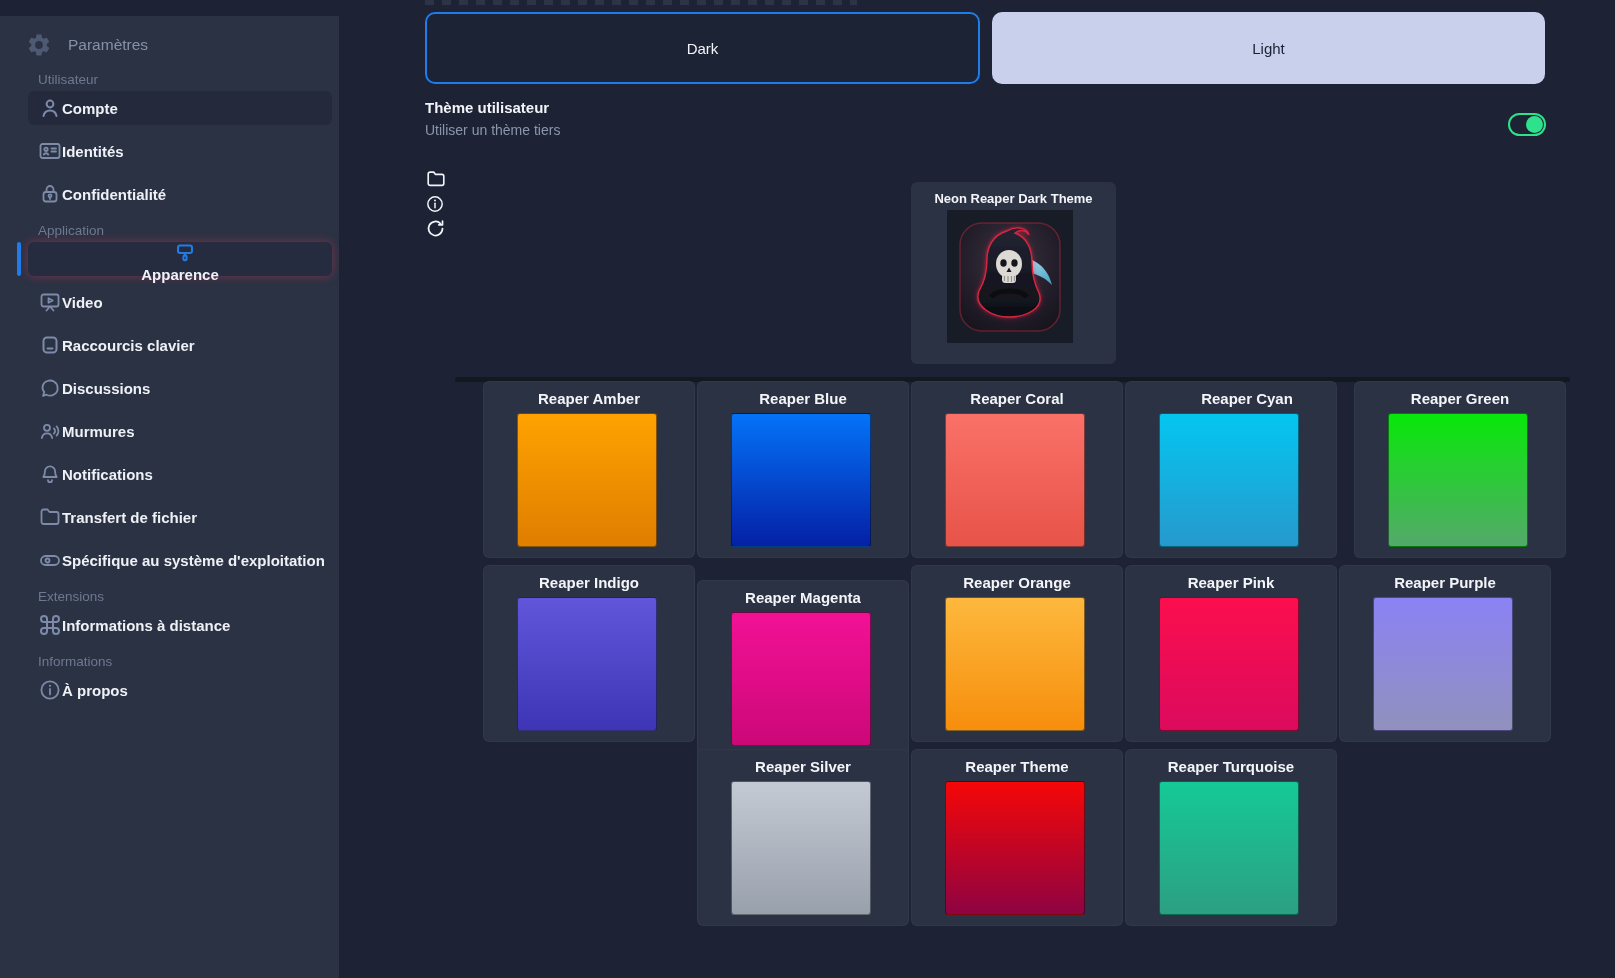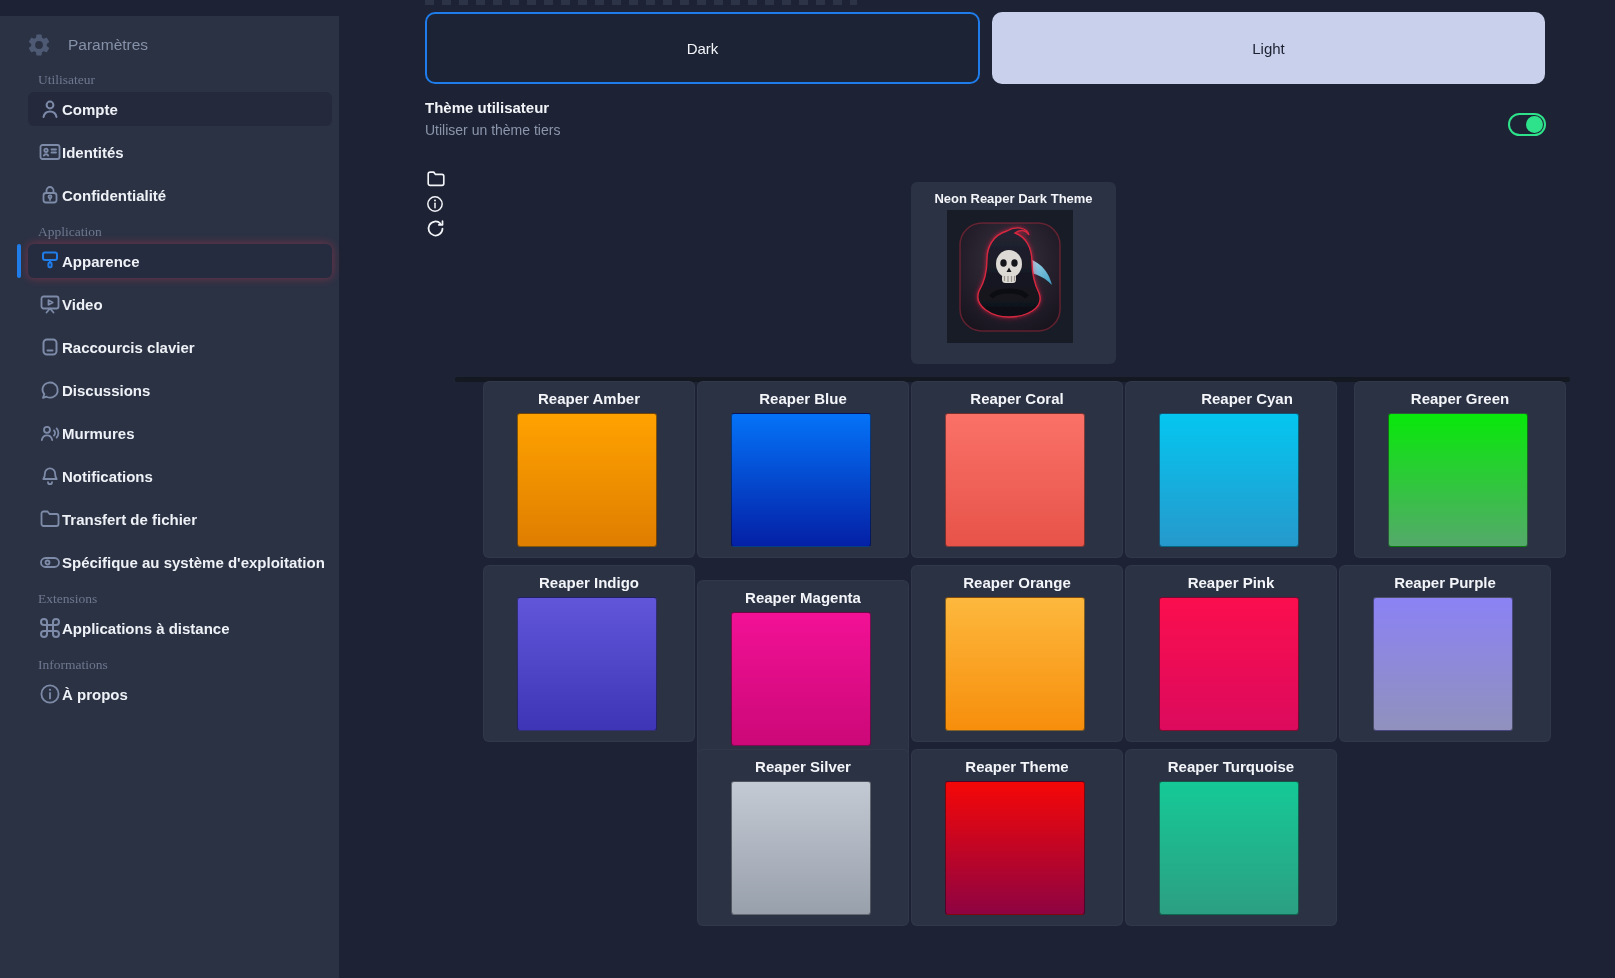--- a/index.html
+++ b/index.html
@@ -2,27 +2,27 @@
 <html><head>
 <meta charset="utf-8">
 <style>
   html,body{margin:0;padding:0;background:#10141d;}
   #app{position:relative;width:1615px;height:978px;background:#1d2334;overflow:hidden;
        font-family:"Liberation Sans",sans-serif;color:#eef1f6;}
   
   .sidebar{position:absolute;left:0;top:0;width:339px;height:978px;background:#2b3244;box-sizing:border-box;padding-top:14px;margin-top:16px;}
   .sb-header{display:flex;align-items:center;gap:16px;height:30px;margin:0 0 0 26px;color:#8591a8;font-size:15.5px;}
   .sb-header .gear{color:#4e5a74;display:flex;}
-  .sb-section{margin:12px 0 4px 38px;font-size:13.5px;color:#6e7890;font-family:Liberation Serif, serif;}
+  .sb-section{margin:12px 0 4px 38px;font-size:13.5px;color:#6e7890;}
   .sb-item{position:relative;display:flex;align-items:center;height:34px;margin:0 0 9px 28px;width:304px;
            border-radius:6px;cursor:pointer;}
   .sb-item .ic{width:24px;height:24px;margin-left:10px;color:#7d8ba8;display:flex;align-items:center;justify-content:center;flex:0 0 24px;}
   .sb-item .lbl{font-size:15px;font-weight:700;color:#eef1f6;white-space:nowrap;}
   .sb-item.active{background:#242a3c;}
-  .sb-item.selected{background:#262c3f;box-shadow:0 0 9px 1px rgba(242,52,85,0.33);}
+  .sb-item.selected{background:#262c3f;box-shadow:0 0 9px 1px rgba(242,52,85,0.33);flex-direction:column;}
   .sb-item.selected .ic{color:#1f7ce8;}
   .sb-item.selected::before{content:"";position:absolute;left:-11px;top:0;width:4px;height:34px;border-radius:2px;background:#1f7ce8;}
   
   .clip-top{position:absolute;left:425px;top:0;width:432px;height:5px;opacity:.55;
             background:repeating-linear-gradient(90deg,#3a4156 0 9px,transparent 9px 17px);}
   .mode-btn{position:absolute;top:12px;height:72px;border-radius:10px;box-sizing:border-box;border:none;
             display:flex;align-items:center;justify-content:center;font-size:15px;cursor:pointer;
             font-family:"Liberation Sans",sans-serif;}
   #btn-dark{left:425px;width:555px;background:#1c2334;border:2px solid #1e7ceb;color:#f2f4f8;}
   #btn-light{left:992px;width:553px;background:#c9d0ec;color:#1c2130;}
@@ -169,21 +169,21 @@
           </span>
           <span class="lbl">Spécifique au système d'exploitation</span>
         </div>
         <div class="sb-section">Extensions</div>
         <div class="sb-item">
           <span class="ic">
             <svg width="24" height="24" viewBox="0 0 24 24" fill="none" stroke="currentColor" stroke-width="2" stroke-linecap="round" stroke-linejoin="round">
               <path d="M15 6v12a3 3 0 1 0 3-3H6a3 3 0 1 0 3 3V6a3 3 0 1 0-3 3h12a3 3 0 1 0-3-3"></path>
             </svg>
           </span>
-          <span class="lbl">Applications à distance</span>
+          <span class="lbl">Informations à distance</span>
         </div>
         <div class="sb-section">Informations</div>
         <div class="sb-item">
           <span class="ic">
             <svg width="24" height="24" viewBox="0 0 24 24" fill="none" stroke="currentColor" stroke-width="1.8" stroke-linecap="round" stroke-linejoin="round">
               <circle cx="12" cy="12" r="8.6"></circle>
               <path d="M12 11v5.4"></path>
               <circle cx="12" cy="7.8" r="1.1" fill="currentColor" stroke="none"></circle>
             </svg>
           </span>

